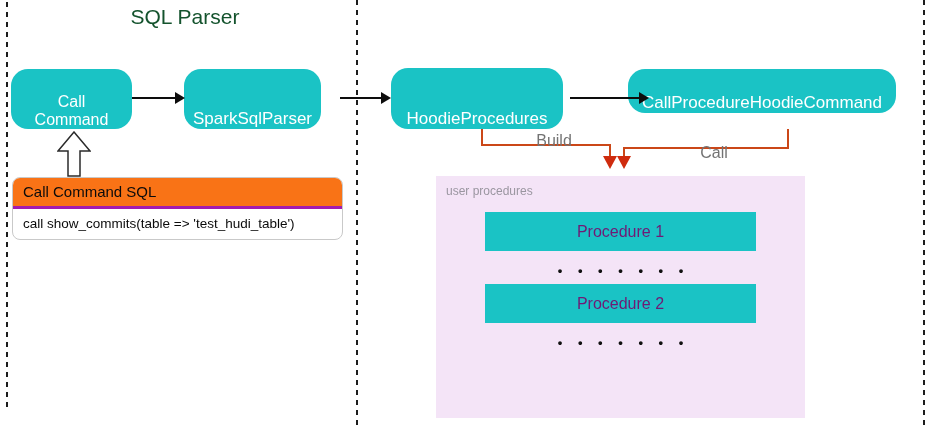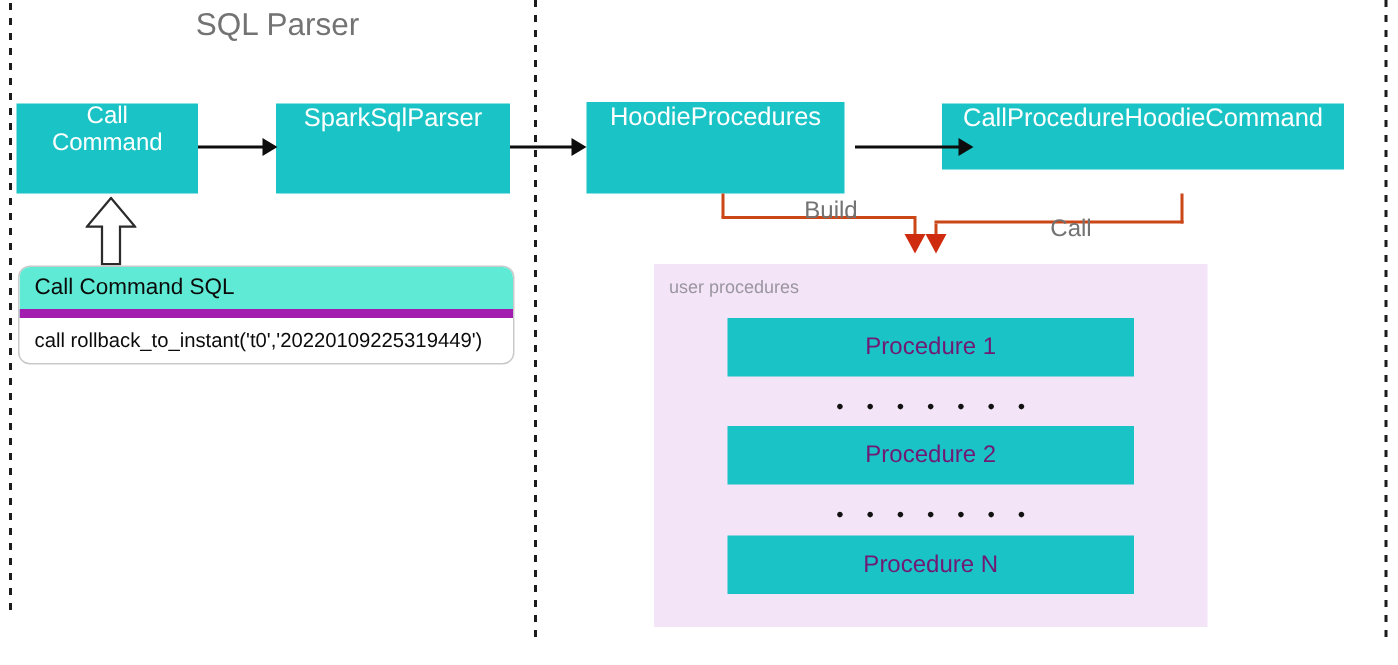--- a/index.html
+++ b/index.html
@@ -1,60 +1,60 @@
 <!DOCTYPE html>
 <html style="--node-teal: #1ac3c5; --connector-orange: #cb4718; --arrowhead-red: #cf2b0e; --user-procedures-bg: #f4e4f7;"><head>
 <meta charset="utf-8">
 <style>
   html,body{margin:0;padding:0;background:#fff;}
   body{font-family:"Liberation Sans", sans-serif;color:#111;}
   #canvas{position:relative;width:932px;height:443px;background:#fff;overflow:hidden;}
 
   .vdash{position:absolute;width:2px;background:repeating-linear-gradient(180deg,#1c1c1c 0 5px,transparent 5px 10px);}
-  .section-title{position:absolute;font-size:21px;text-align:center;color:#737373;}
+  .section-title{position:absolute;font-size:21px;text-align:center;color:#14532d;}
 
-  .node{position:absolute;background:var(--node-teal,#17c2c4);color:#fff;display:flex;align-items:flex-start;justify-content:center;text-align:center;font-size:17px;}
+  .node{position:absolute;background:var(--node-teal,#17c2c4);color:#fff;display:flex;align-items:flex-end;justify-content:center;text-align:center;font-size:17px;border-radius:17px;}
   .node .wrap{display:inline-block;}
 
   .hline{position:absolute;height:2px;background:#0d0d0d;}
   .arrowhead-right{position:absolute;width:0;height:0;border-top:6px solid transparent;border-bottom:6px solid transparent;border-left:10px solid #0d0d0d;}
 
   .oline-v{position:absolute;width:2px;background:var(--connector-orange,#cb4718);}
   .oline-h{position:absolute;height:2px;background:var(--connector-orange,#cb4718);}
   .arrowhead-down{position:absolute;width:0;height:0;border-left:7px solid transparent;border-right:7px solid transparent;border-top:13px solid var(--arrowhead-red,#cf2b0e);}
 
   .edge-label{position:absolute;font-size:16px;text-align:center;color:#737373;}
 
   .purple-panel{position:absolute;left:436px;top:176px;width:369px;height:242px;background:var(--user-procedures-bg,#f3e3f6);text-decoration:underline;}
   .purple-label{position:absolute;left:10px;top:8px;font-size:12px;color:#9a96a0;}
   .proc-box{position:absolute;left:49px;width:271px;height:39px;background:var(--node-teal,#17c2c4);color:#701a75;display:flex;align-items:center;justify-content:center;font-size:16px;}
   .dots-row{position:absolute;left:49px;width:271px;height:18px;text-align:center;font-size:13px;font-weight:700;letter-spacing:6px;color:#111;line-height:18px;padding-left:6px;box-sizing:border-box;}
 
   .sql-table{position:absolute;left:12px;top:177px;width:331px;background:#fff;border:1px solid #c9c9c9;border-radius:8px;overflow:hidden;box-sizing:border-box;}
-  .sql-table .thead{height:28px;line-height:28px;background:#5eead4;border-bottom:6px solid #a21caf;padding:0 10px;font-size:15px;color:#0b0b0b;}
+  .sql-table .thead{height:28px;line-height:28px;background:#f97316;border-bottom:3px solid #a21caf;padding:0 10px;font-size:15px;color:#0b0b0b;}
   .sql-table .trow{height:30px;line-height:30px;padding:0 10px;font-size:13.5px;color:#0b0b0b;border-bottom:1px solid #e2e2e2;white-space:nowrap;}
   .sql-table .trow:last-child{border-bottom:none;}
 
   .up-arrow{position:absolute;left:57px;top:131px;}
 </style>
 </head>
 <body>
 
 <div id="canvas">
 
   <div class="vdash" style="left:6px;top:2px;height:408px;"></div>
   <div class="vdash" style="left:356px;top:0px;height:430px;"></div>
   <div class="vdash" style="left:923px;top:0px;height:428px;"></div>
 
   <div class="section-title" style="left:35px;top:5px;width:300px;">SQL Parser</div>
 
   <div class="node" style="left:11px;top:69px;width:121px;height:60px;font-size:16px;">
     <span class="wrap" style="width:85px;">Call Command</span>
   </div>
-  <div class="node" style="left:184px;top:69px;width:156px;height:60px;">
+  <div class="node" style="left:184px;top:69px;width:137px;height:60px;">
     <span>SparkSqlParser</span>
   </div>
   <div class="node" style="left:391px;top:68px;width:172px;height:61px;">
     <span>HoodieProcedures</span>
   </div>
   <div class="node" style="left:628px;top:69px;width:268px;height:44px;">
     <span>CallProcedureHoodieCommand</span>
   </div>
 
   <div class="hline" style="left:132px;top:97px;width:44px;"></div>
@@ -82,27 +82,24 @@
   <div class="purple-panel">
     <div class="purple-label">user procedures</div>
     <div class="proc-box" style="top:36px;">
       <span>Procedure 1</span>
     </div>
     <div class="dots-row" style="top:86px;">• • • • • • •</div>
     <div class="proc-box" style="top:108px;">
       <span>Procedure 2</span>
     </div>
     <div class="dots-row" style="top:158px;">• • • • • • •</div>
-    <div class="proc-box" style="top:181px;">
-      <span>Procedure N</span>
-    </div>
   </div>
 
   <div class="sql-table">
     <div class="thead">Call Command SQL</div>
-    <div class="trow">call rollback_to_instant('t0','20220109225319449')</div>
+    <div class="trow">call show_commits(table =&gt; 'test_hudi_table')</div>
   </div>
 
   <svg class="up-arrow" width="34" height="46" viewBox="0 0 34 46">
     <polygon points="17,1 33,20 23,20 23,45 11,45 11,20 1,20" fill="#ffffff" stroke="#2b2b2b" stroke-width="1.5" stroke-linejoin="miter"></polygon>
   </svg>
 
 </div>
 
 </body></html>

